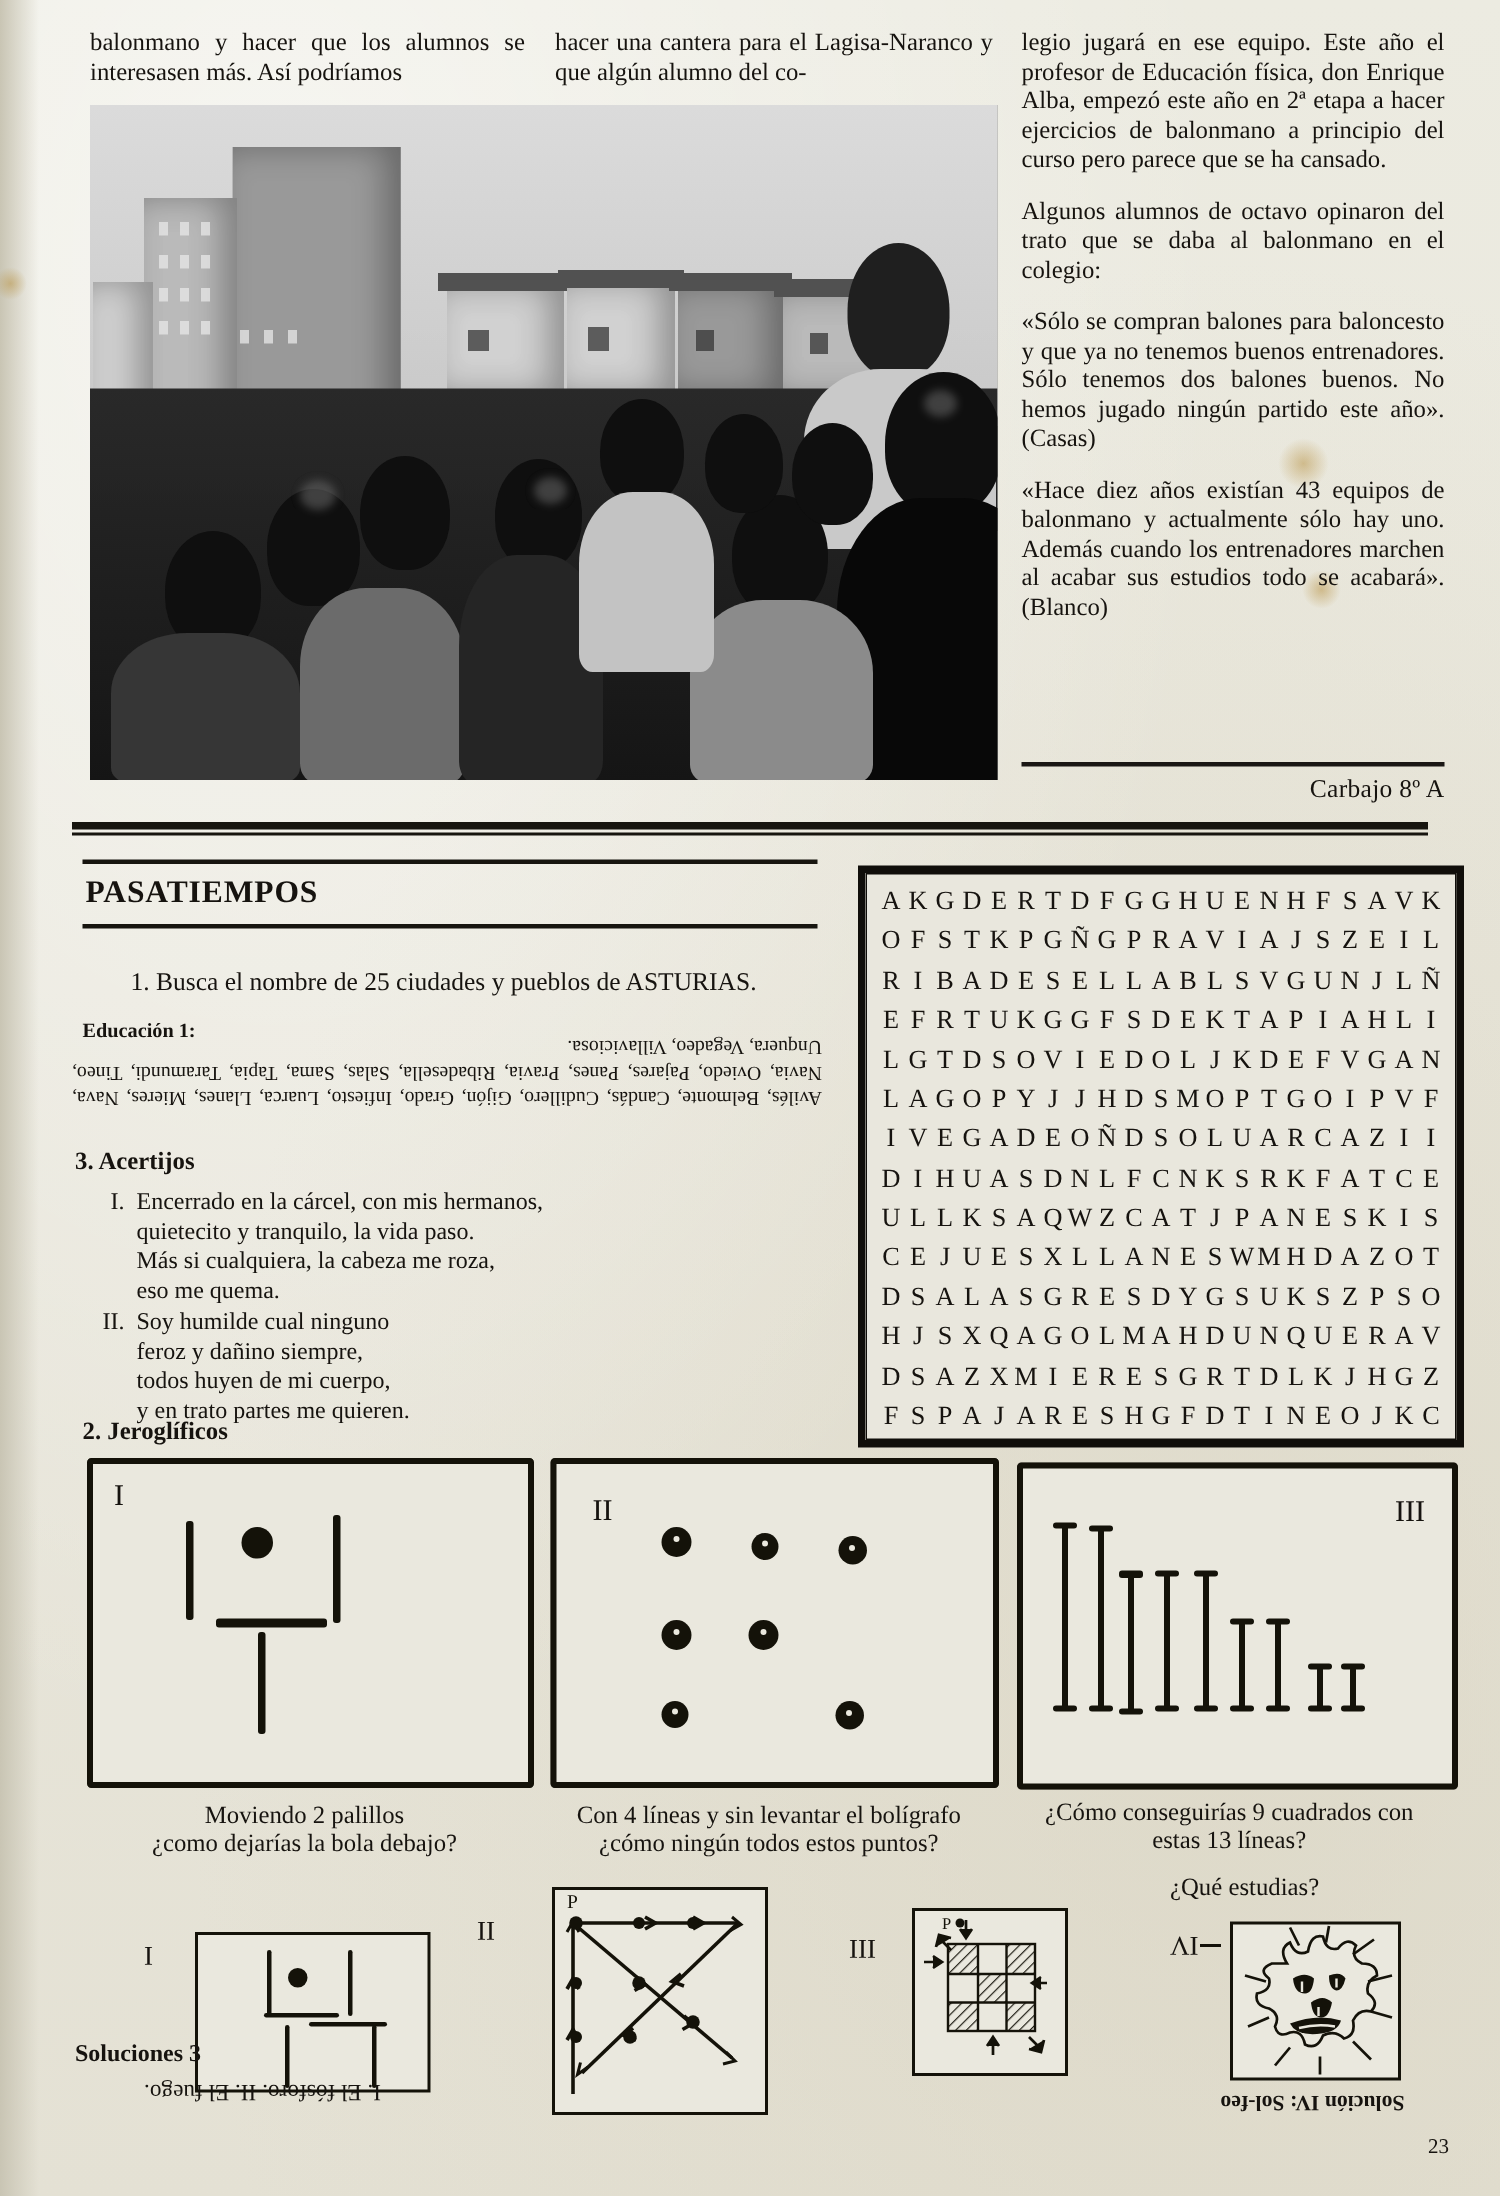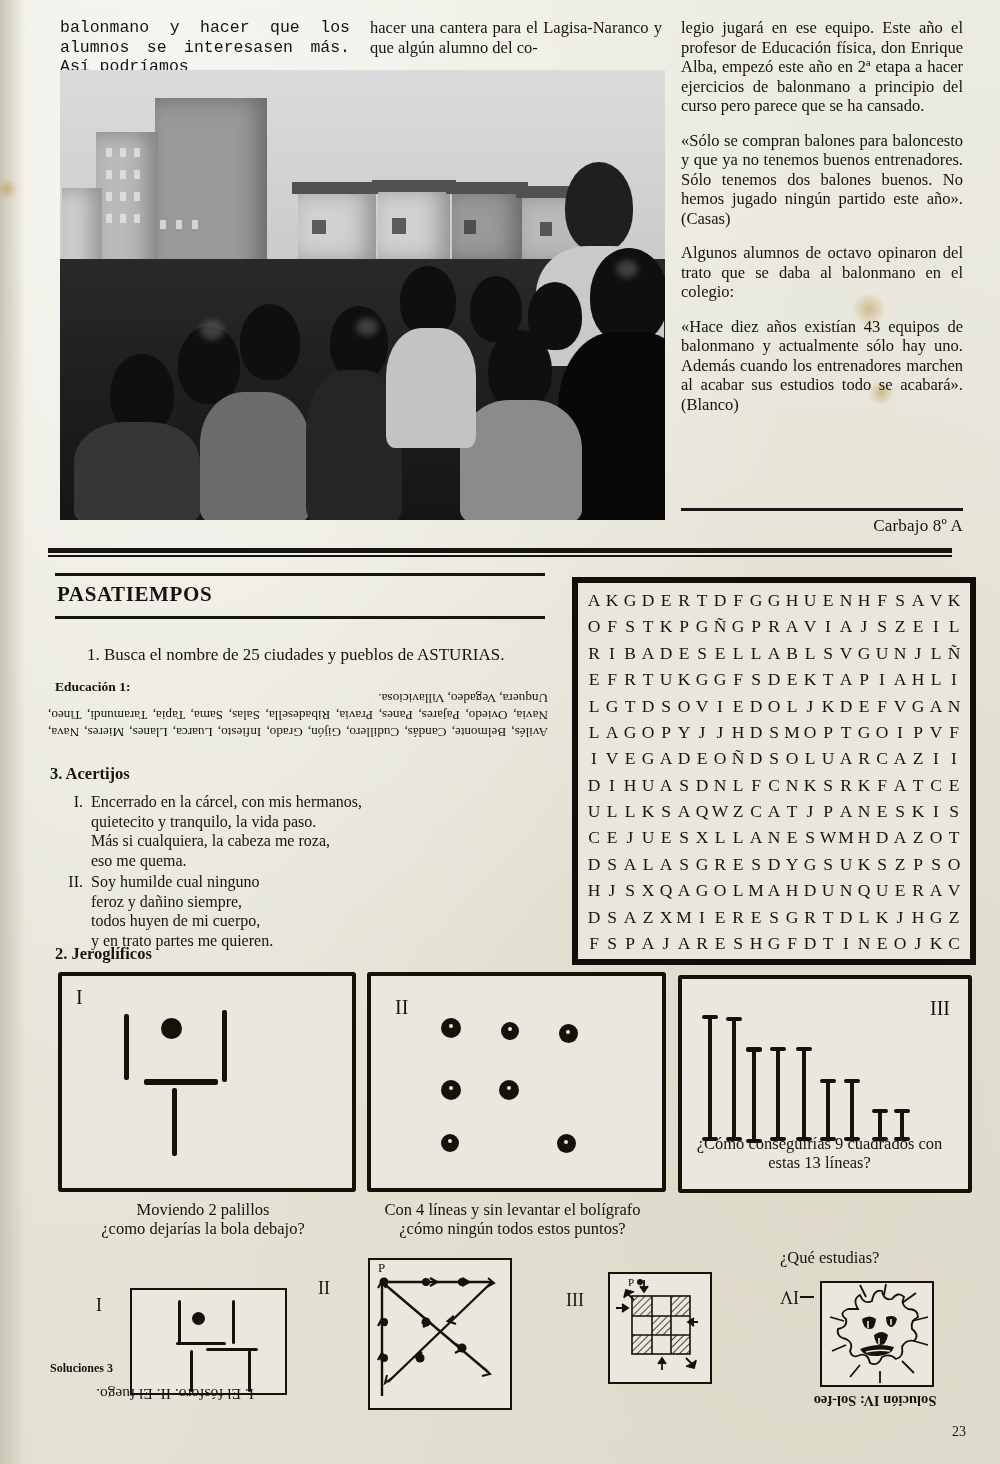--- a/index.html
+++ b/index.html
@@ -34,21 +34,21 @@
   
   .col-text{
     font-size:16.5px;line-height:19.5px;text-align:justify;
     -webkit-hyphens:none;hyphens:none;
   }
   .col-text p{margin:0 0 15px 0;}
 
   
   #article{position:absolute;left:0;top:0;width:1000px;height:560px;}
   .art-col{position:absolute;}
-  #col1{left:60px;top:18px;width:290px;font-family:Liberation Mono, monospace;}
+  #col1{left:60px;top:18px;width:290px;}
   #col2{left:370px;top:18px;width:292px;}
   #col3{left:681px;top:18px;width:282px;}
 
   
   #photo{
     position:absolute;left:60px;top:70px;width:605px;height:450px;
     background:#8f8d85;
     overflow:hidden;
     filter:grayscale(1) contrast(1.05);
   }
@@ -136,32 +136,32 @@
   .ball{position:absolute;border-radius:50%;background:#141209;}
   .dot{position:absolute;border-radius:50%;background:#141209;}
   .dot::after{content:"";position:absolute;left:38%;top:30%;width:22%;height:22%;
     border-radius:50%;background:#eae8de;}
 
   .cap{
     position:absolute;text-align:center;font-size:16.5px;line-height:19px;
   }
   #cap1{left:58px;top:1200px;width:290px;}
   #cap2{left:360px;top:1200px;width:305px;}
-  #cap3{left:672px;top:1134px;width:295px;}
+  #cap3{left:672px;top:1198px;width:295px;}
 
   
   .solbox{position:absolute;background:#eae8de;border:2px solid #141209;}
   #sol-a{left:130px;top:1288px;width:153px;height:103px;}
   #sol-b{left:368px;top:1258px;width:140px;height:148px;}
   #sol-c{left:608px;top:1272px;width:100px;height:108px;}
   #sol-d{left:820px;top:1281px;width:110px;height:102px;}
 
   .rn-up{position:absolute;font-size:18px;transform:rotate(180deg);}
 
-  #sol3-label{position:absolute;left:50px;top:1361px;font-weight:bold;font-size:12px;}
+  #sol3-label{position:absolute;left:50px;top:1361px;font-weight:bold;font-size:16px;}
   #sol3-text{
     position:absolute;left:50px;top:1385px;width:250px;
     font-size:15.5px;line-height:19px;transform:rotate(180deg);text-align:center;
   }
   #qest{position:absolute;left:780px;top:1248px;font-size:16.5px;}
   #sol4{
     position:absolute;left:790px;top:1392px;width:170px;
     font-weight:bold;font-size:14.5px;transform:rotate(180deg);text-align:center;
   }
   #pageno{position:absolute;right:34px;top:1424px;font-size:14px;}
@@ -180,22 +180,22 @@
   <div class="art-col col-text" id="col1">
     <p>balonmano y hacer que los alumnos se interesasen más. Así podríamos</p>
   </div>
 
   <div class="art-col col-text" id="col2">
     <p>hacer una cantera para el Lagisa-Naranco y que algún alumno del co-</p>
   </div>
 
   <div class="art-col col-text" id="col3">
     <p>legio jugará en ese equipo. Este año el profesor de Educación física, don Enrique Alba, empezó este año en 2ª etapa a hacer ejercicios de balonmano a principio del curso pero parece que se ha cansado.</p>
+    <p>Algunos alumnos de octavo opinaron del trato que se daba al balonmano en el colegio:</p>
     <p>«Sólo se compran balones para baloncesto y que ya no tenemos buenos entrenadores. Sólo tenemos dos balones buenos. No hemos jugado ningún partido este año». (Casas)</p>
-    <p>Algunos alumnos de octavo opinaron del trato que se daba al balonmano en el colegio:</p>
     <p>«Hace diez años existían 43 equipos de balonmano y actualmente sólo hay uno. Además cuando los entrenadores marchen al acabar sus estudios todo se acabará». (Blanco)</p>
   </div>
 
   <div id="photo">
     <div class="sky"></div>
 
     <div class="bldg d" style="left:95px;top:28px;width:112px;height:190px;"></div>
     <div class="bldg" style="left:36px;top:62px;width:62px;height:156px;"></div>
     <div class="bldg l" style="left:2px;top:118px;width:40px;height:100px;"></div>
     <div class="win" style="left:46px;top:78px;"></div>

